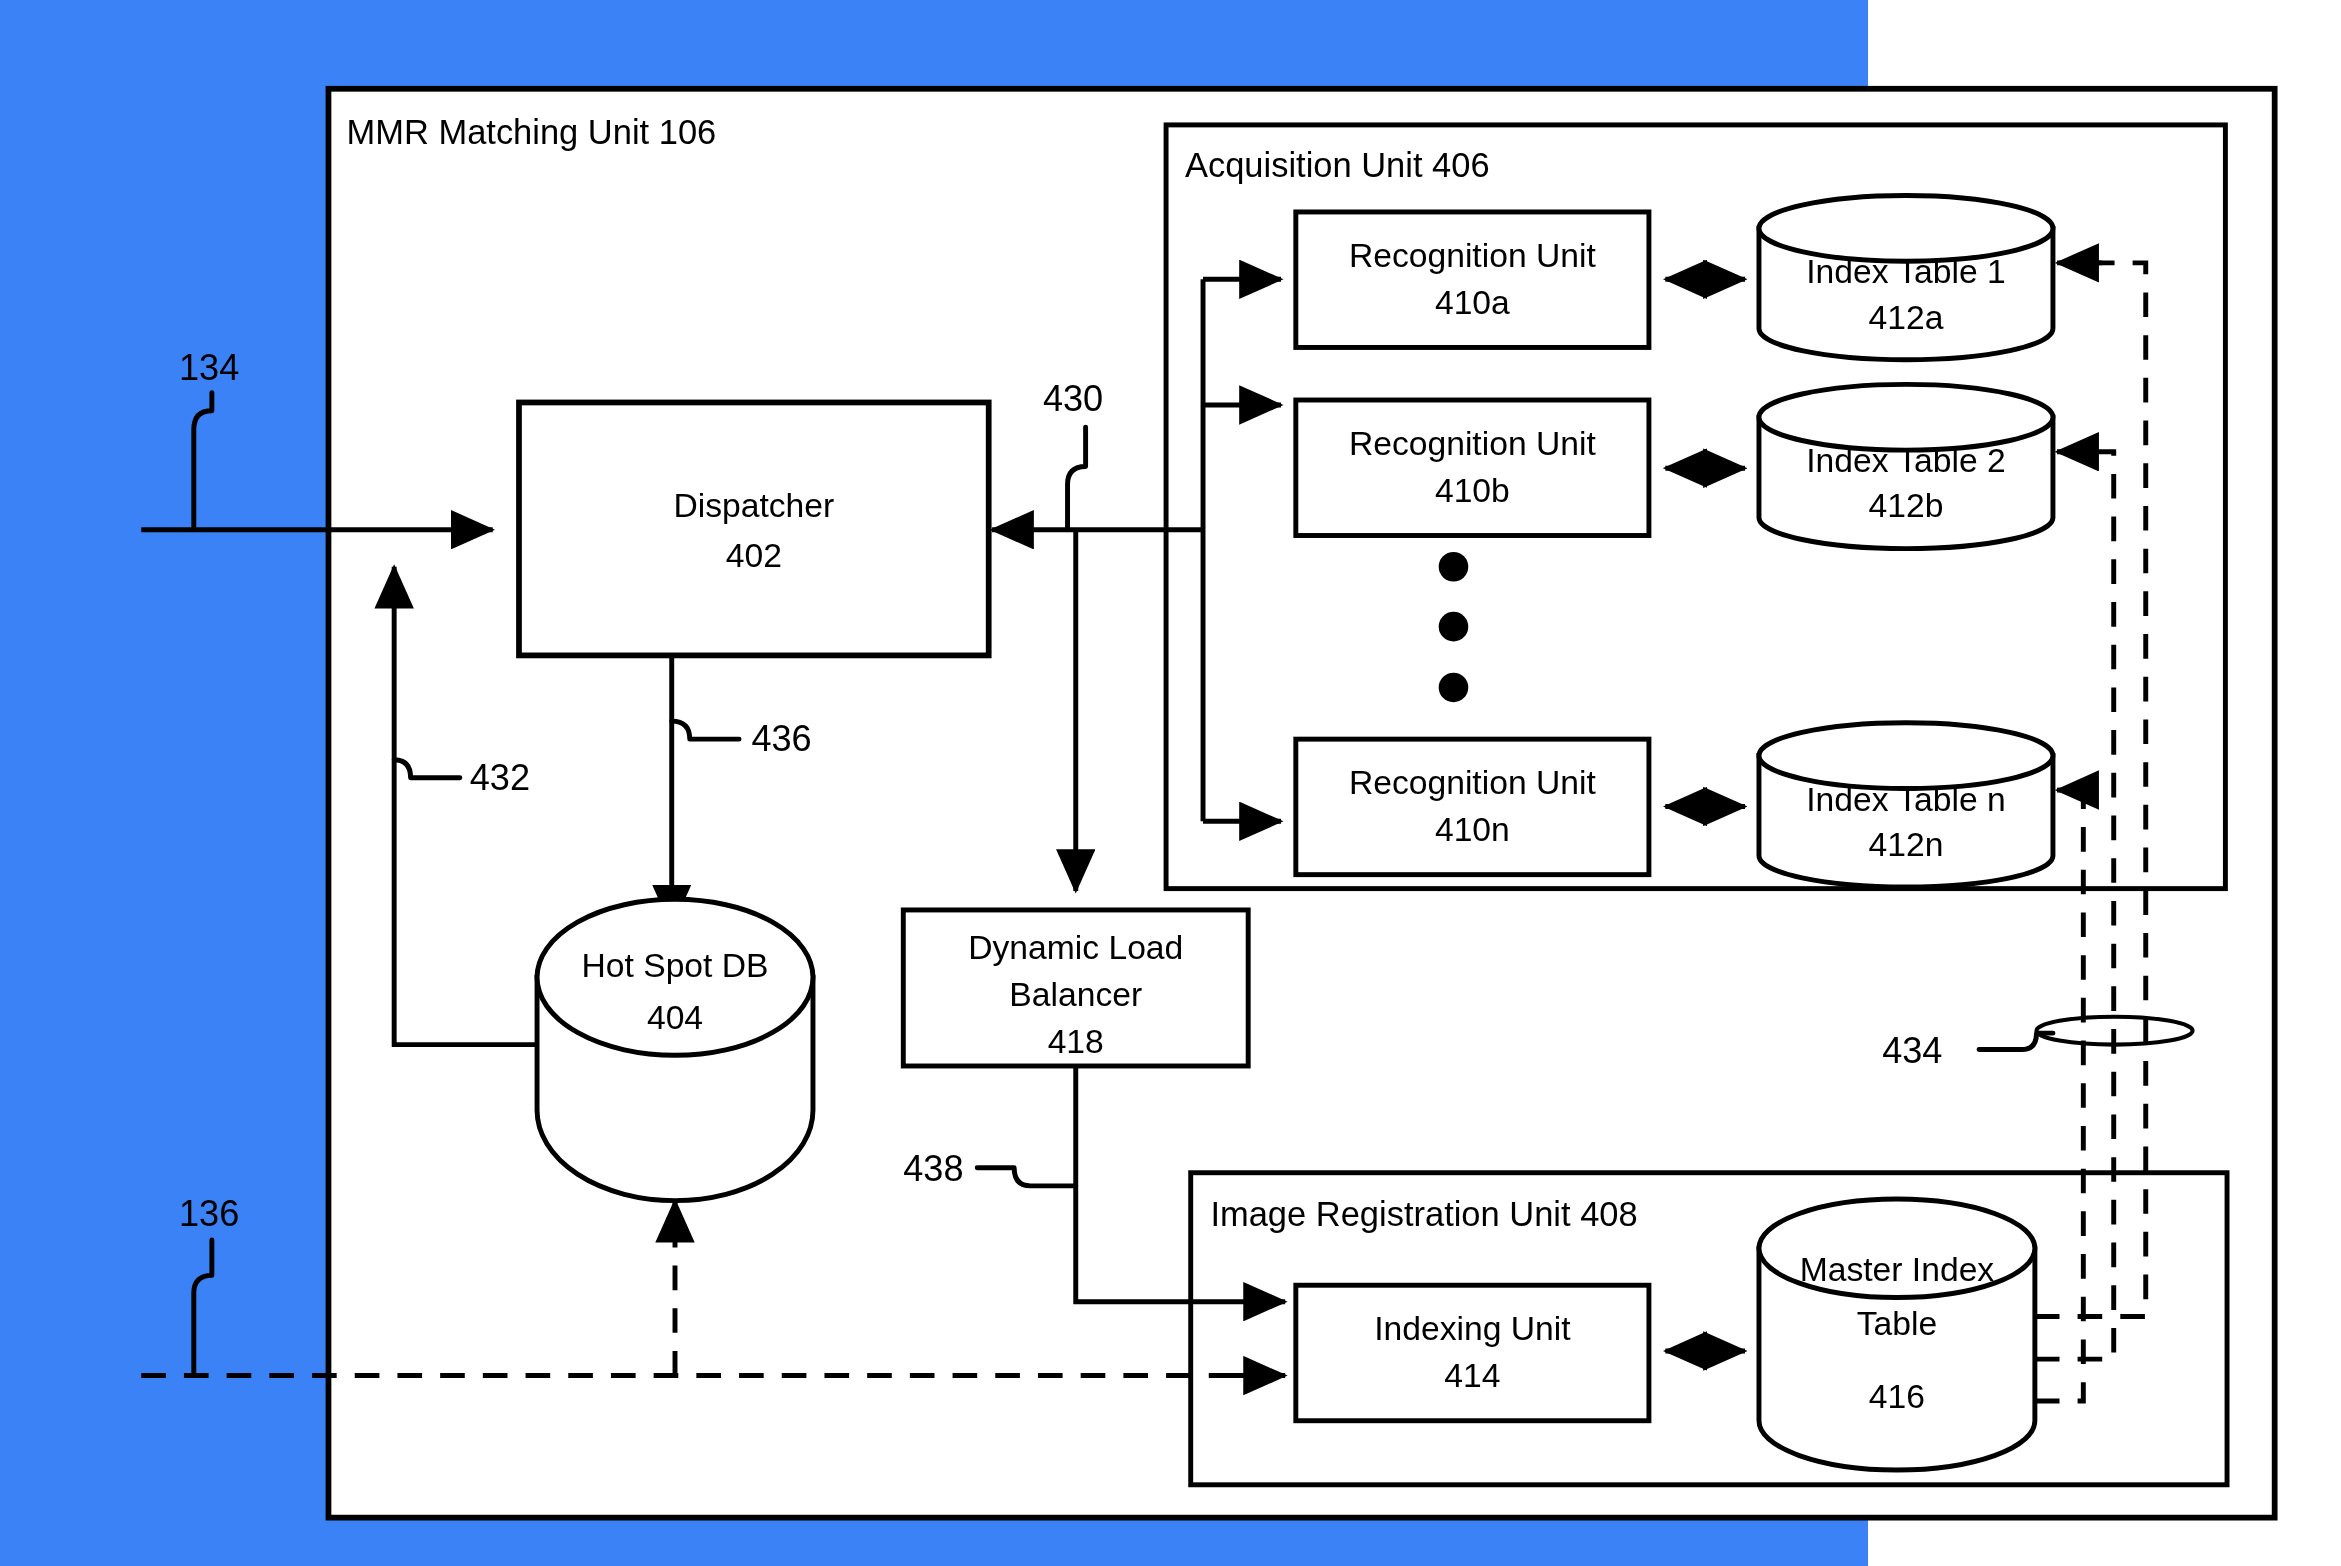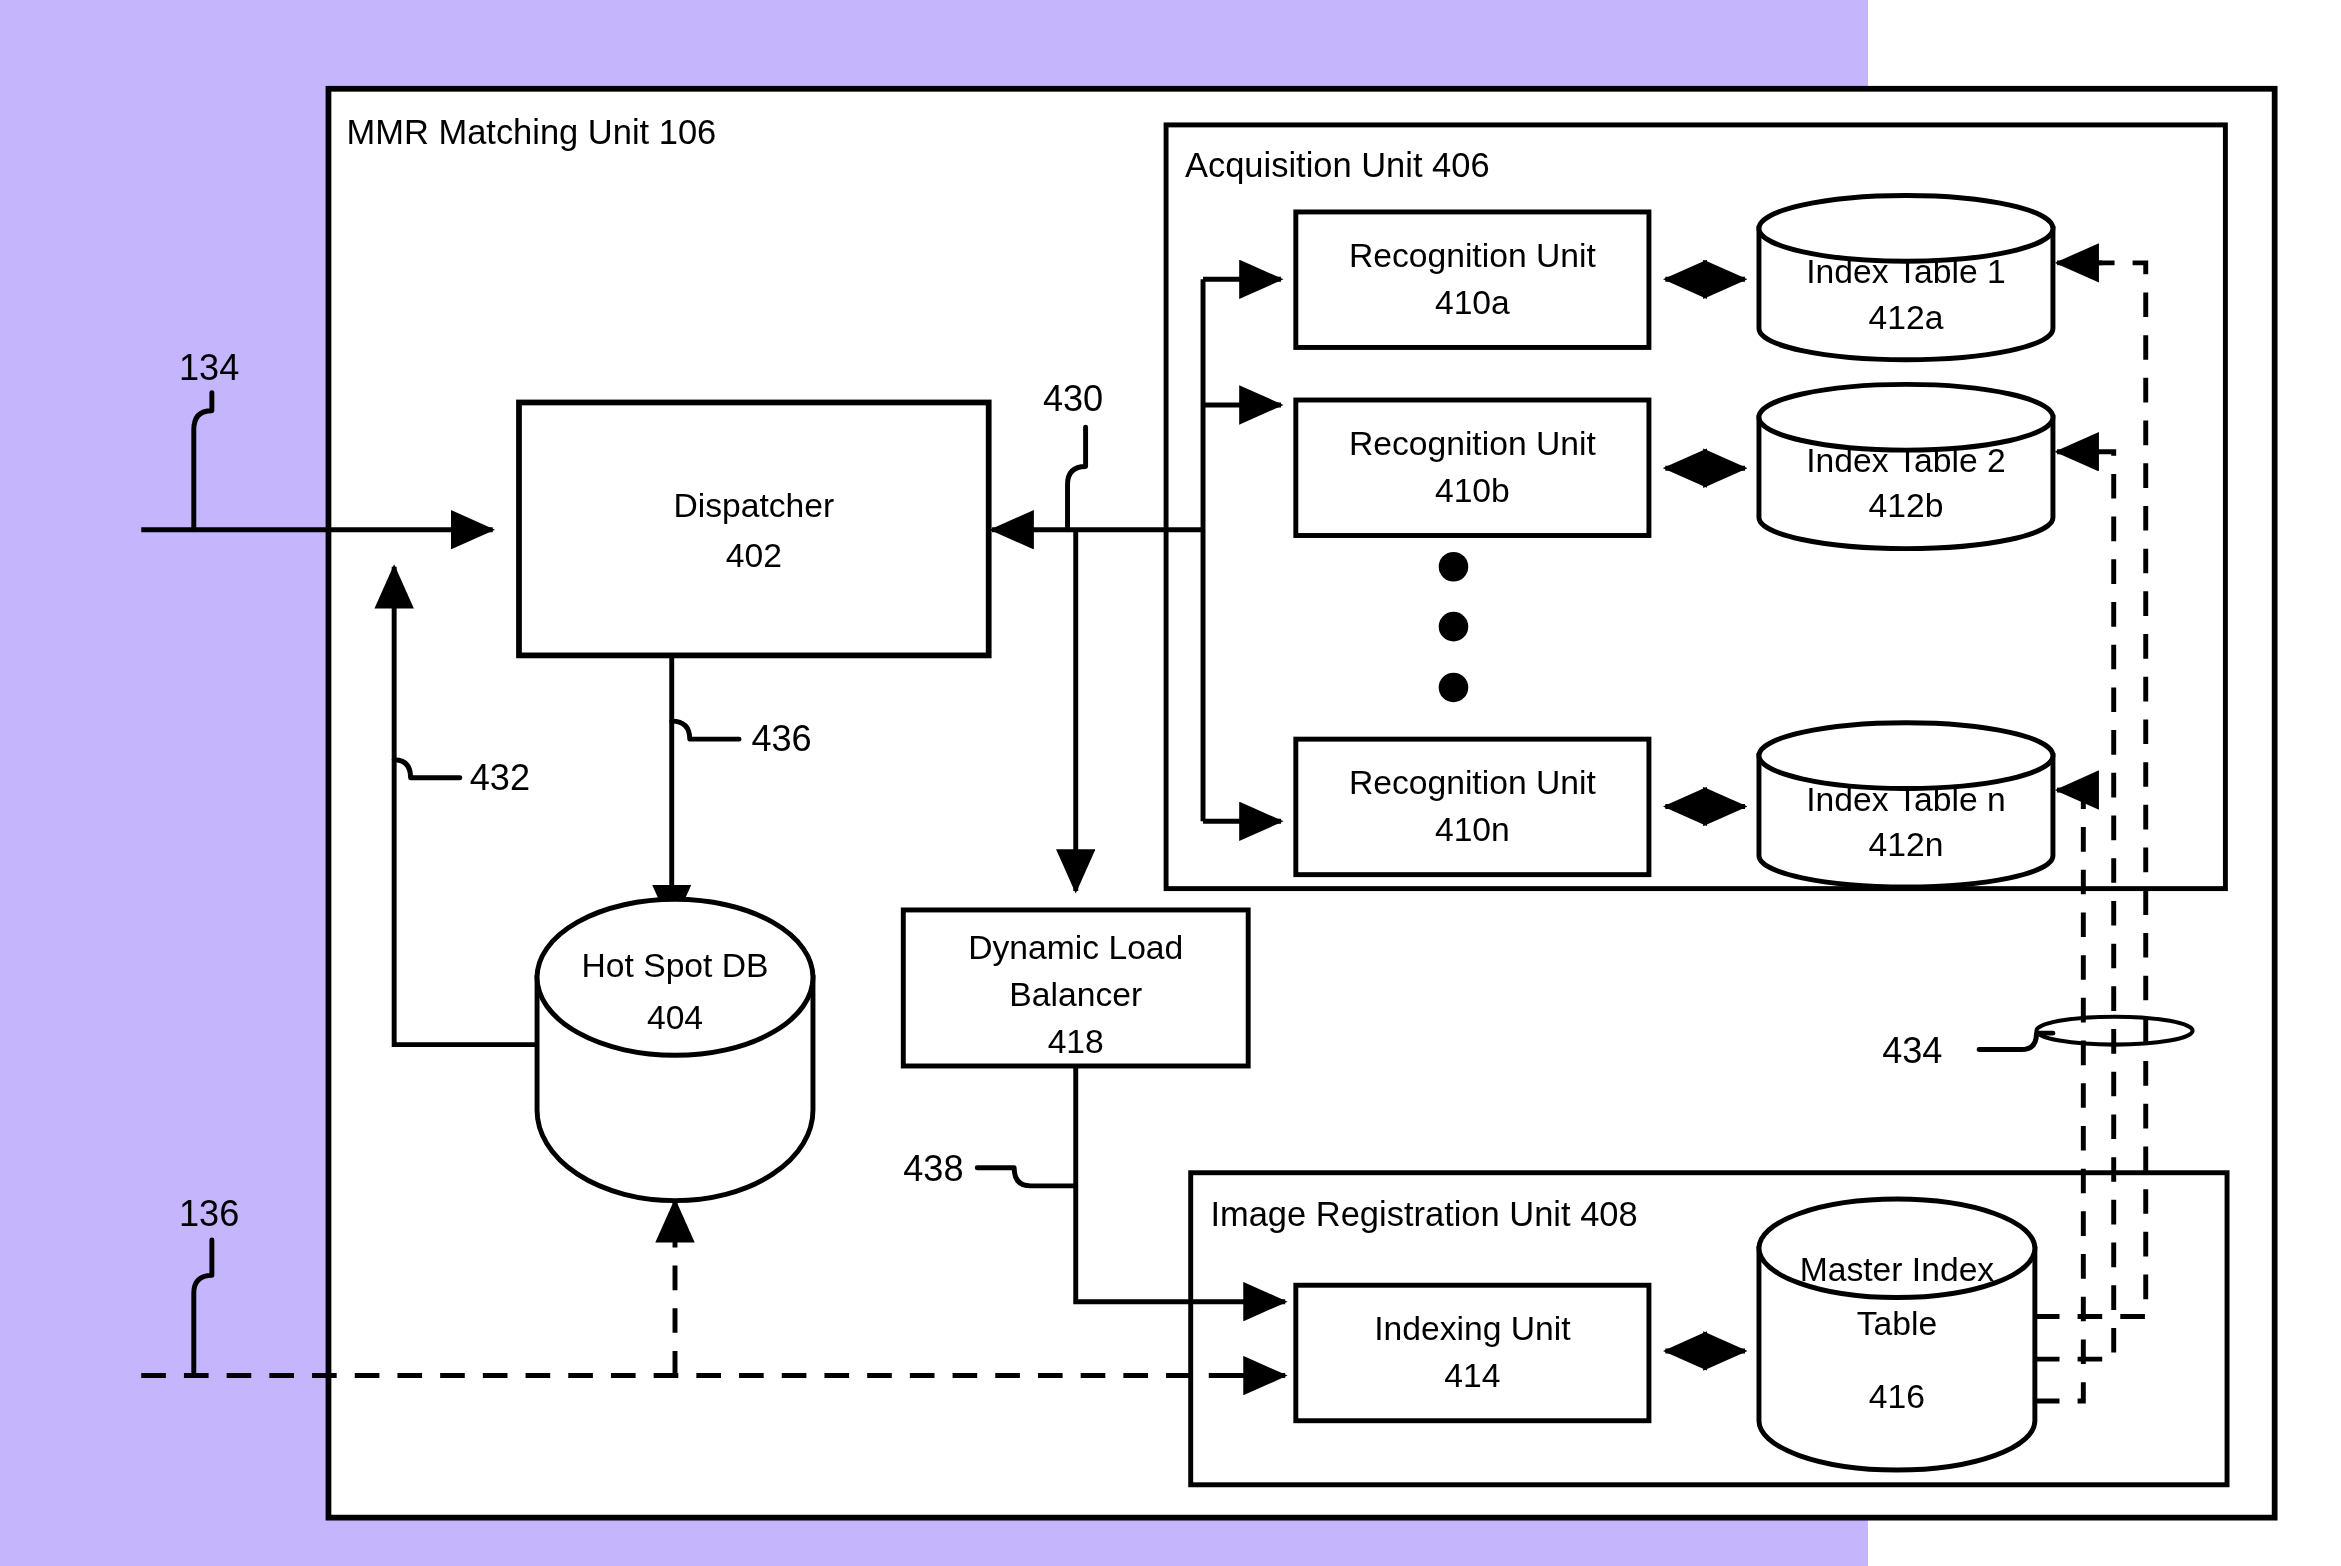--- a/index.html
+++ b/index.html
@@ -11,21 +11,21 @@
   body {
     width: 2342px;
     height: 1567px;
     font-family: "Liberation Sans", sans-serif;
     overflow: hidden;
   }
   #diagram-root {
     position: relative;
     width: 1868px;
     height: 1567px;
-    background: #c4b5fd;
+    background: #3b82f6;
   }
   svg.diagram {
     display: block;
     width: 2342px;
     height: 1567px;
   }
   .box-fill { fill: #ffffff; }
   .stroke-thick {
     fill: none;
     stroke: #000000;

